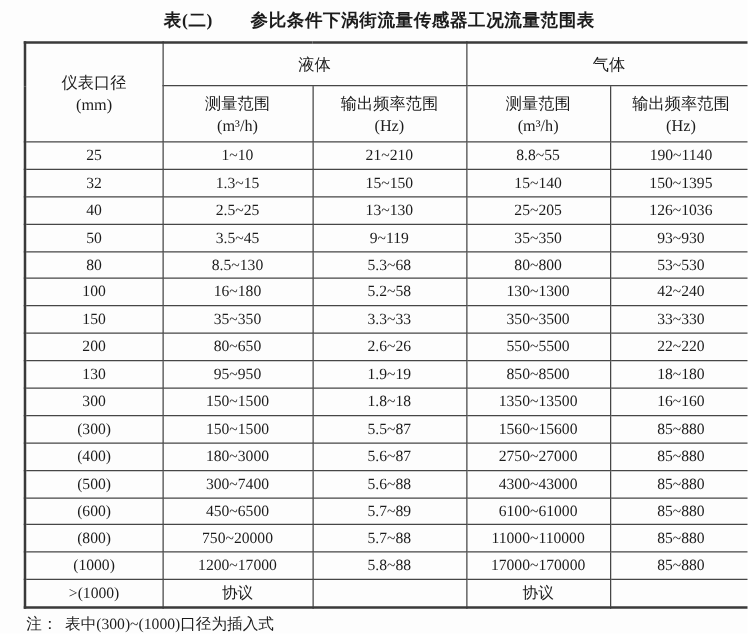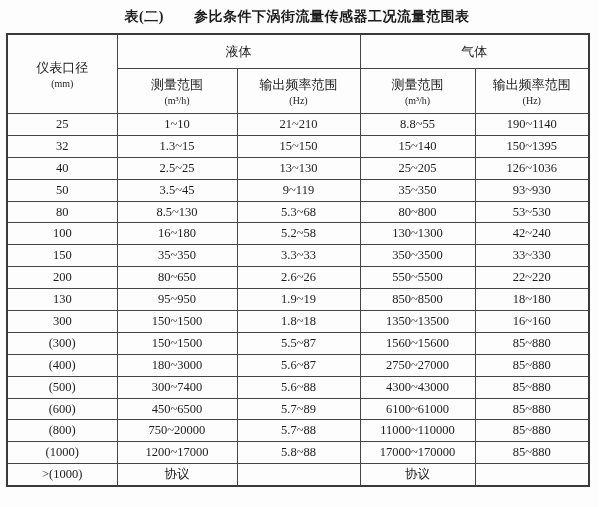--- a/index.html
+++ b/index.html
@@ -8,21 +8,21 @@
     background: #ffffff;
     font-family: "Liberation Serif", "DejaVu Serif", serif;
     color: #1c1c1c;
   }
   .page {
     position: relative;
     width: 598px;
     height: 507px;
     background: #fdfdfd;
     box-sizing: border-box;
-    padding: 6px 8px 0 4px;
+    padding: 6px 8px 0 17px;
     overflow: hidden;
   }
   .title-row {
     text-align: center;
     font-size: 14px;
     font-weight: bold;
     letter-spacing: 0.5px;
     margin: 2px 0 7px 0;
     white-space: nowrap;
   }
@@ -50,21 +50,21 @@
     font-size: 13px;
   }
   .spec thead tr.group-row th {
     height: 33px;
   }
   .spec thead tr.sub-row th {
     height: 44px;
   }
   .spec th .unit {
     display: block;
-    font-size: 10px;
+    font-size: 13px;
     margin-top: 1px;
   }
   .spec th .lbl {
     display: block;
   }
   .spec tbody td {
     height: 20.9px;
     font-size: 12.5px;
   }
   .note-row {
@@ -237,14 +237,17 @@
         <tr>
           <td>&gt;(1000)</td>
           <td>协议</td>
           <td></td>
           <td>协议</td>
           <td></td>
         </tr>
       </tbody>
   </table>
 
+  <div class="note-row">
+    <span class="note-label">注：</span><span>表中(300)~(1000)口径为插入式</span>
+  </div>
 
 </div>
 
 </body></html>

